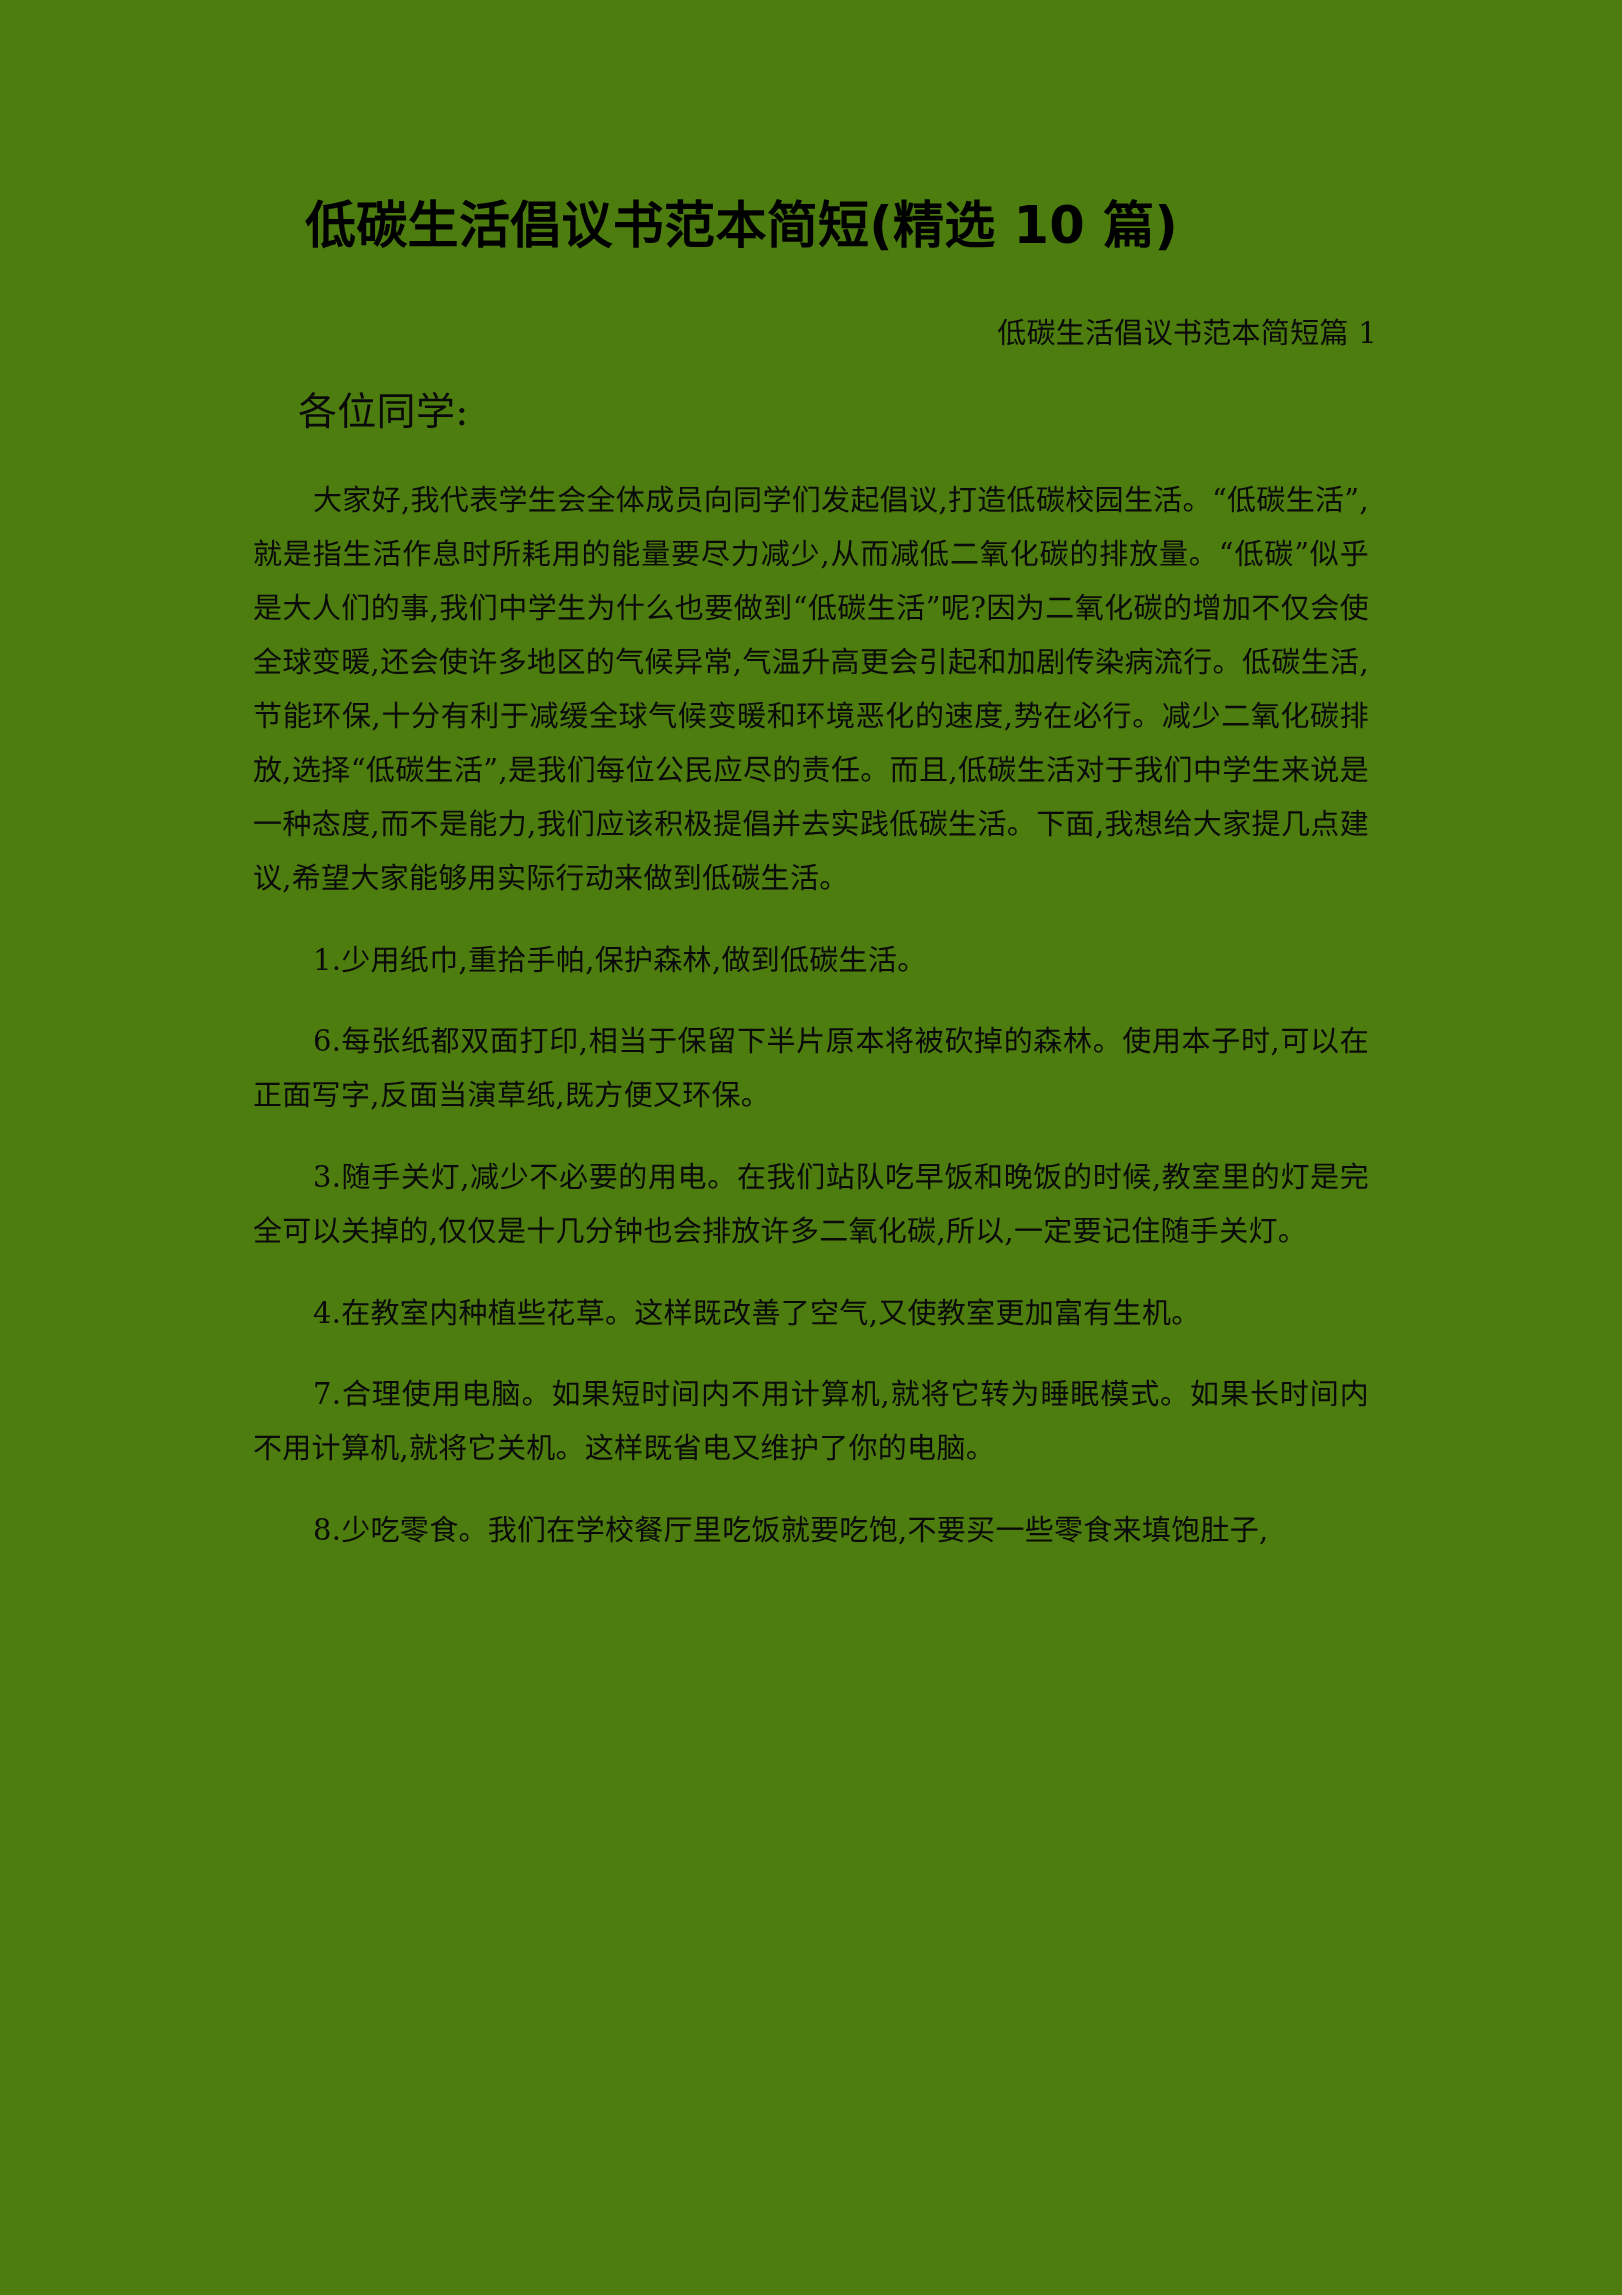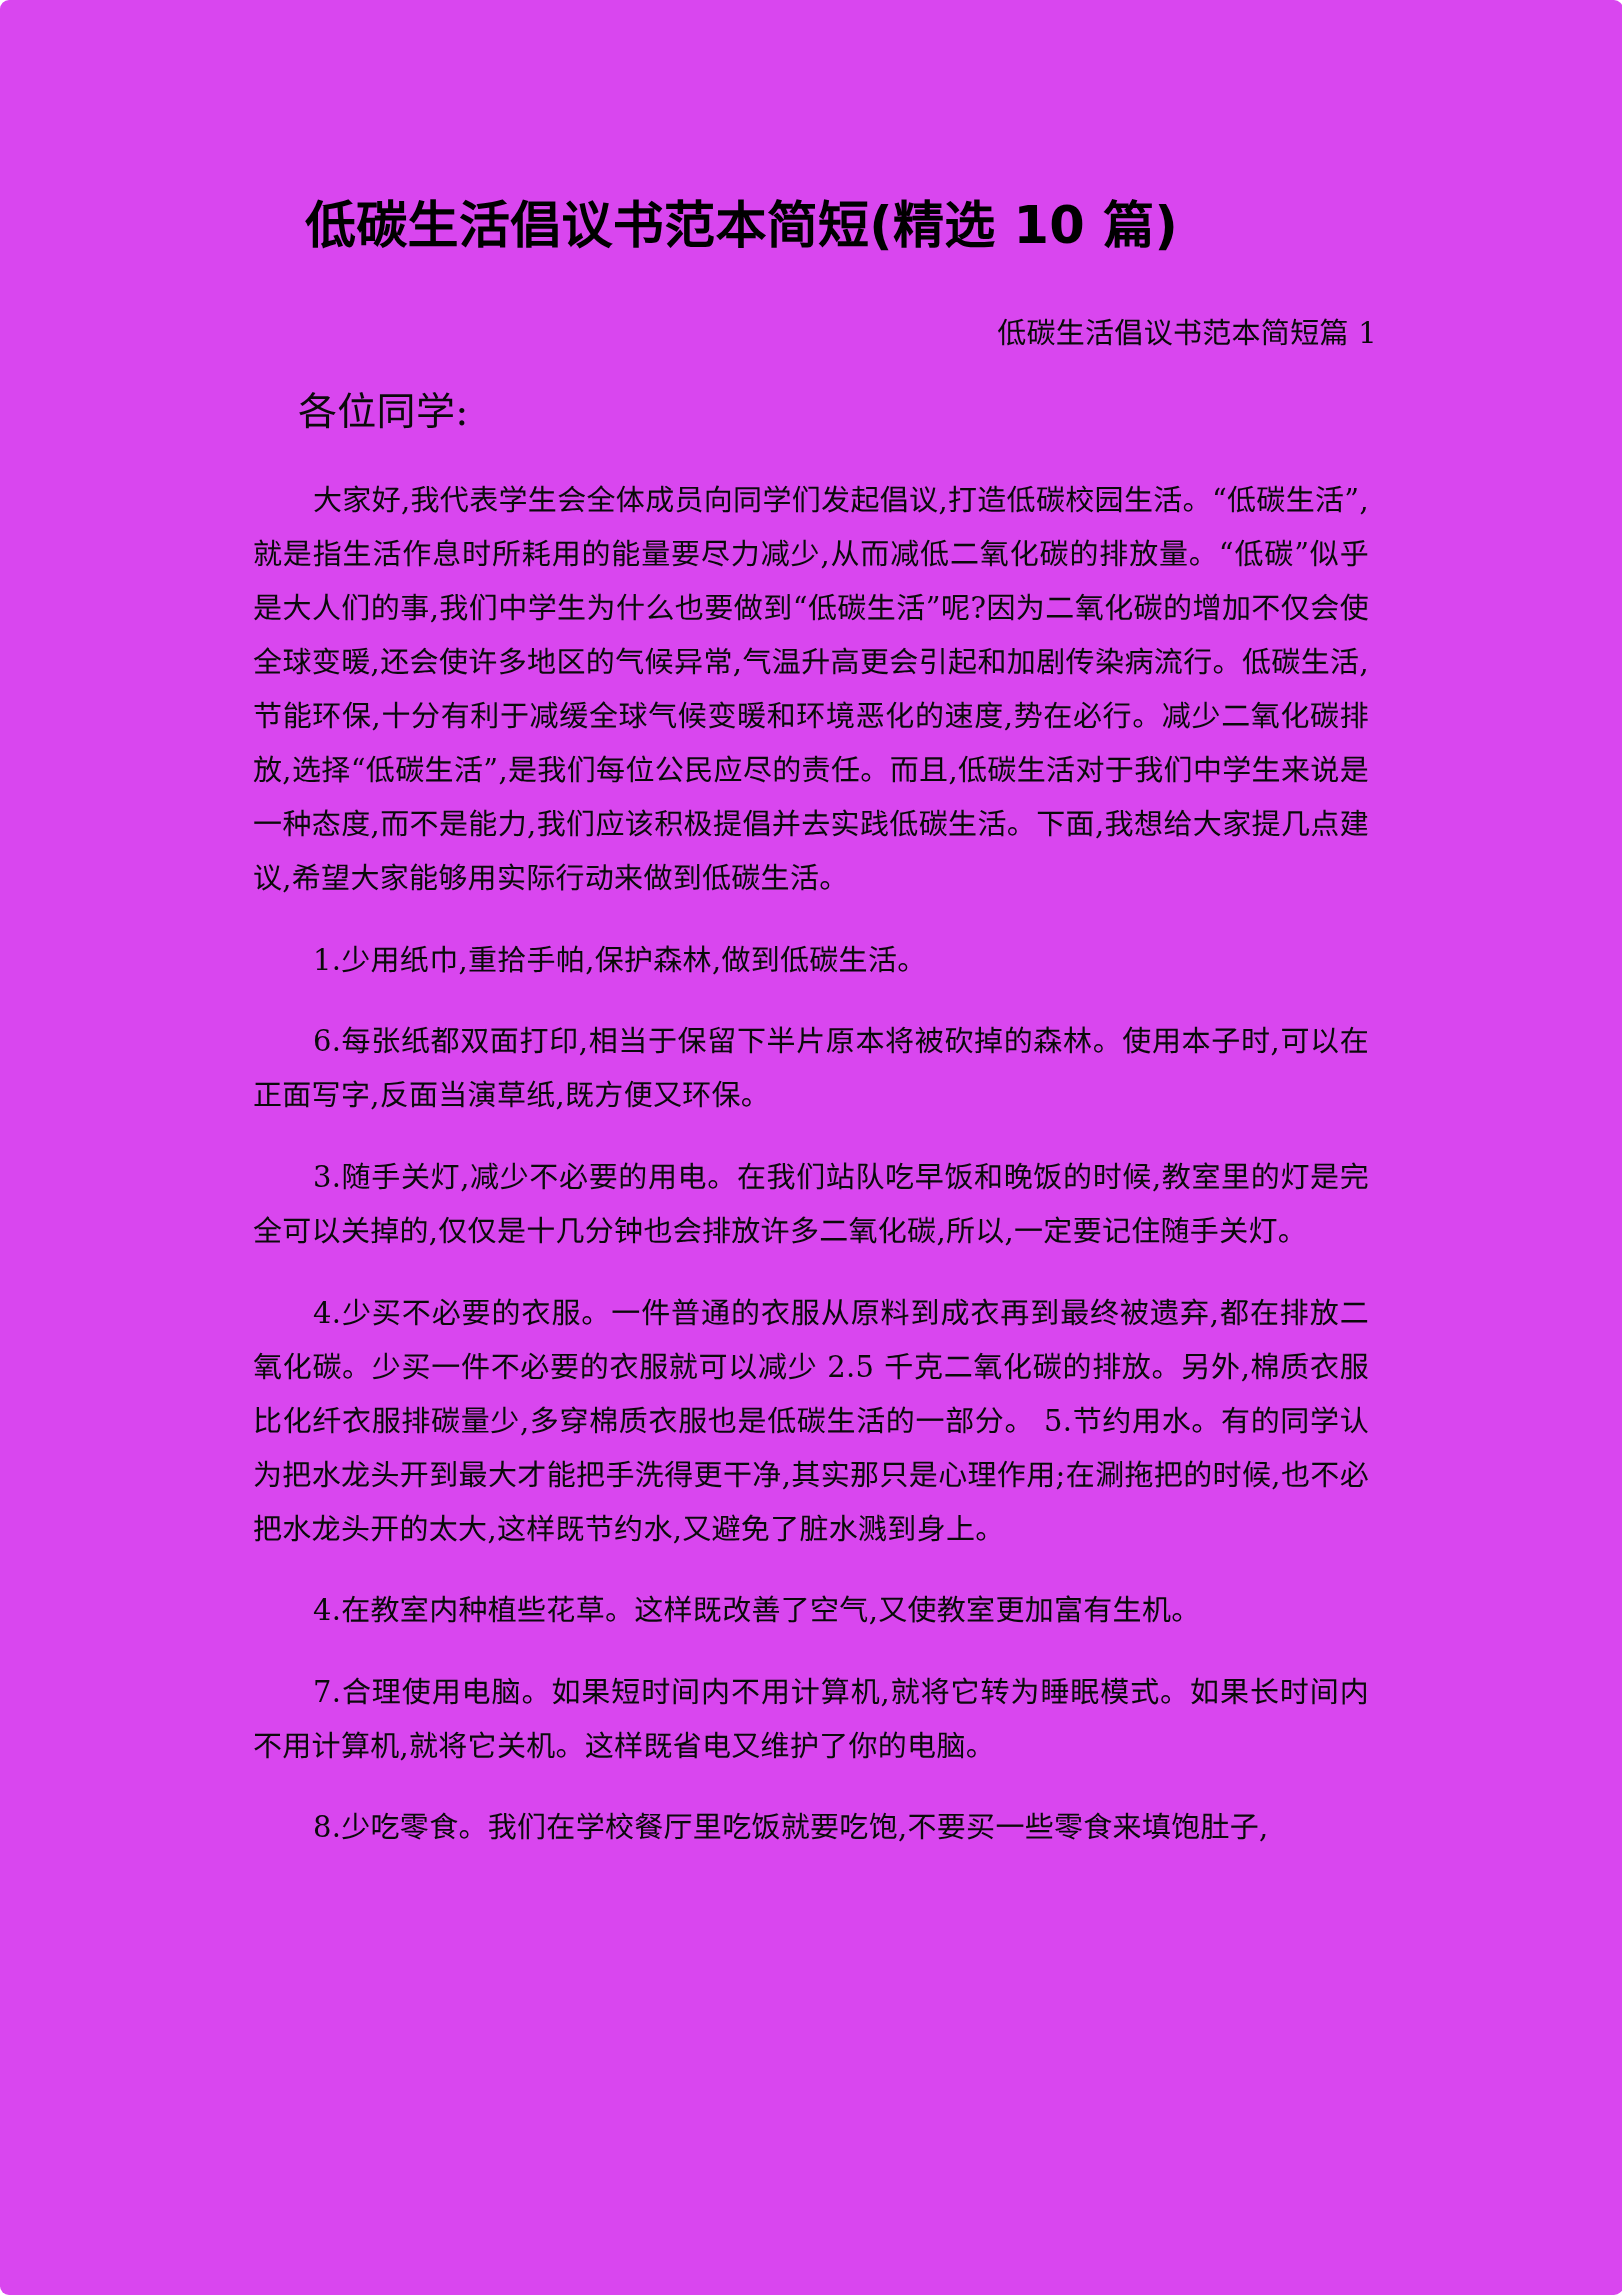--- a/index.html
+++ b/index.html
@@ -76,39 +76,38 @@
     word-break: break-all;
   }
 
   .para.tight {
     padding-top: 19.6px;
   }
 </style>
 </head>
 <body>
 
-<div class="page" style="background: #d946ef; color: rgb(10, 10, 10); border-radius: 9px;">
+<div class="page" style="background: #4d7c0f; color: rgb(10, 10, 10);">
 
   <div class="content">
 
     <h1 class="doc-title" style="color: rgb(0, 0, 0);">低碳生活倡议书范本简短(精选 10 篇)</h1>
 
     <p class="section-heading">低碳生活倡议书范本简短篇 1</p>
 
     <p class="salutation">各位同学:</p>
 
     <p class="para">大家好,我代表学生会全体成员向同学们发起倡议,打造低碳校园生活。“低碳生活”,就是指生活作息时所耗用的能量要尽力减少,从而减低二氧化碳的排放量。“低碳”似乎是大人们的事,我们中学生为什么也要做到“低碳生活”呢?因为二氧化碳的增加不仅会使全球变暖,还会使许多地区的气候异常,气温升高更会引起和加剧传染病流行。低碳生活,节能环保,十分有利于减缓全球气候变暖和环境恶化的速度,势在必行。减少二氧化碳排放,选择“低碳生活”,是我们每位公民应尽的责任。而且,低碳生活对于我们中学生来说是一种态度,而不是能力,我们应该积极提倡并去实践低碳生活。下面,我想给大家提几点建议,希望大家能够用实际行动来做到低碳生活。</p>
 
     <p class="para tight">1.少用纸巾,重拾手帕,保护森林,做到低碳生活。</p>
 
     <p class="para tight">6.每张纸都双面打印,相当于保留下半片原本将被砍掉的森林。使用本子时,可以在正面写字,反面当演草纸,既方便又环保。</p>
 
     <p class="para tight">3.随手关灯,减少不必要的用电。在我们站队吃早饭和晚饭的时候,教室里的灯是完全可以关掉的,仅仅是十几分钟也会排放许多二氧化碳,所以,一定要记住随手关灯。</p>
 
-    <p class="para tight">4.少买不必要的衣服。一件普通的衣服从原料到成衣再到最终被遗弃,都在排放二氧化碳。少买一件不必要的衣服就可以减少 2.5 千克二氧化碳的排放。另外,棉质衣服比化纤衣服排碳量少,多穿棉质衣服也是低碳生活的一部分。 5.节约用水。有的同学认为把水龙头开到最大才能把手洗得更干净,其实那只是心理作用;在涮拖把的时候,也不必把水龙头开的太大,这样既节约水,又避免了脏水溅到身上。</p>
 
     <p class="para tight">4.在教室内种植些花草。这样既改善了空气,又使教室更加富有生机。</p>
 
     <p class="para tight">7.合理使用电脑。如果短时间内不用计算机,就将它转为睡眠模式。如果长时间内不用计算机,就将它关机。这样既省电又维护了你的电脑。</p>
 
     <p class="para tight">8.少吃零食。我们在学校餐厅里吃饭就要吃饱,不要买一些零食来填饱肚子,</p>
 
   </div>
 </div>
 

